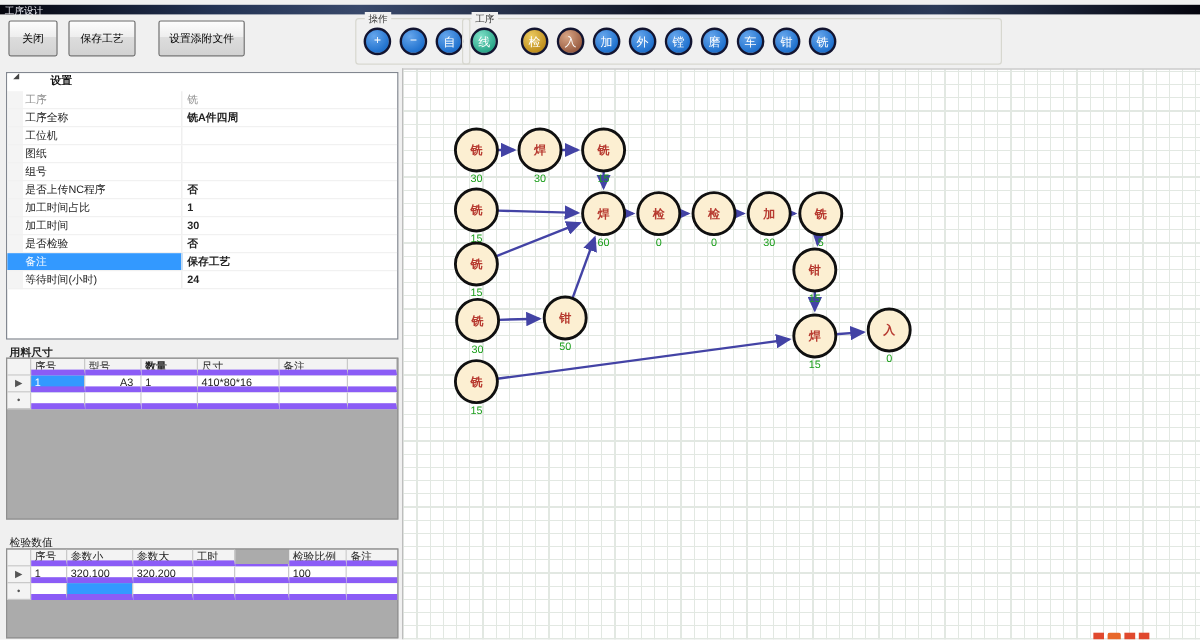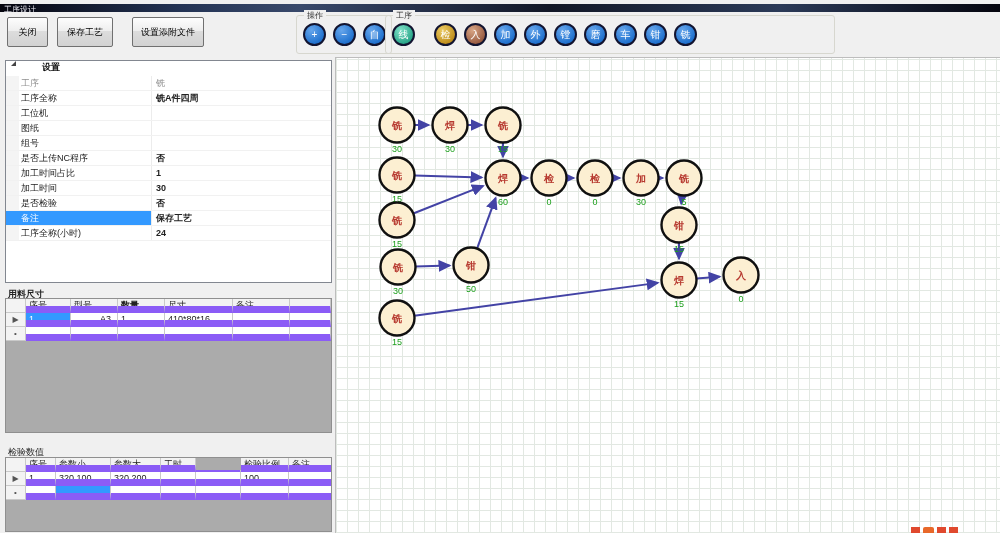--- a/index.html
+++ b/index.html
@@ -38,21 +38,21 @@
   .pg-value { flex:1; padding-left:4px; line-height:14px; font-weight:bold; white-space:nowrap; overflow:hidden; }
   .pg-row.muted .pg-label, .pg-row.muted .pg-value { color:#909090; font-weight:normal; }
   .pg-row.selected .pg-label { background:#3399ff; color:#fff; }
 
   
   .sect { position:absolute; left:8px; font-size:9px; color:#222; }
 
   
   .dg { position:absolute; left:5px; width:327px; background:#ababab; border:1px solid #8f8f8f; overflow:hidden; }
   .dg-row { display:flex; height:14px; }
-  .dg-cell { border-right:1px solid #c9c9c9; border-bottom:7px solid #8b5cf6; background:#fff;
+  .dg-cell { border-right:1px solid #c9c9c9; border-bottom:5px solid #8b5cf6; background:#fff;
     font-size:9px; line-height:13px; padding:0 3px; white-space:nowrap; overflow:hidden; }
   .dg-row.hdr .dg-cell { background:#f3f3f3; color:#222; }
   .dg-rowhdr { width:20px; flex:0 0 auto; background:#f3f3f3; text-align:center; color:#555; font-size:8px;
     border-right:1px solid #c9c9c9; border-bottom:1px solid #c9c9c9; line-height:13px; }
   .dg-cell.fill { flex:1; }
   .dg-cell.sel { background:#3399ff; color:#fff; }
 
   
   .canvas { position:absolute; left:335px; top:57px; right:0; bottom:0; background:#fff;
     border-left:1px solid #bdbdbd; border-top:1px solid #bdbdbd;
@@ -146,21 +146,21 @@
         </div>
         <div class="pg-row">
           <div class="pg-label">是否检验</div>
           <div class="pg-value">否</div>
         </div>
         <div class="pg-row selected">
           <div class="pg-label">备注</div>
           <div class="pg-value">保存工艺</div>
         </div>
         <div class="pg-row">
-          <div class="pg-label">工序全称(小时)</div>
+          <div class="pg-label">等待时间(小时)</div>
           <div class="pg-value">24</div>
         </div>
       </div>
   </div>
 
   <div class="sect" style="top:288px;font-weight:bold;">用料尺寸</div>
   <div class="dg" style="top:298px; height:135px;" id="material-grid">
       <div class="dg-row hdr">
         <div class="dg-rowhdr"></div>
         <div class="dg-cell" style="width: 45px; flex: 0 0 auto;">序号</div>

